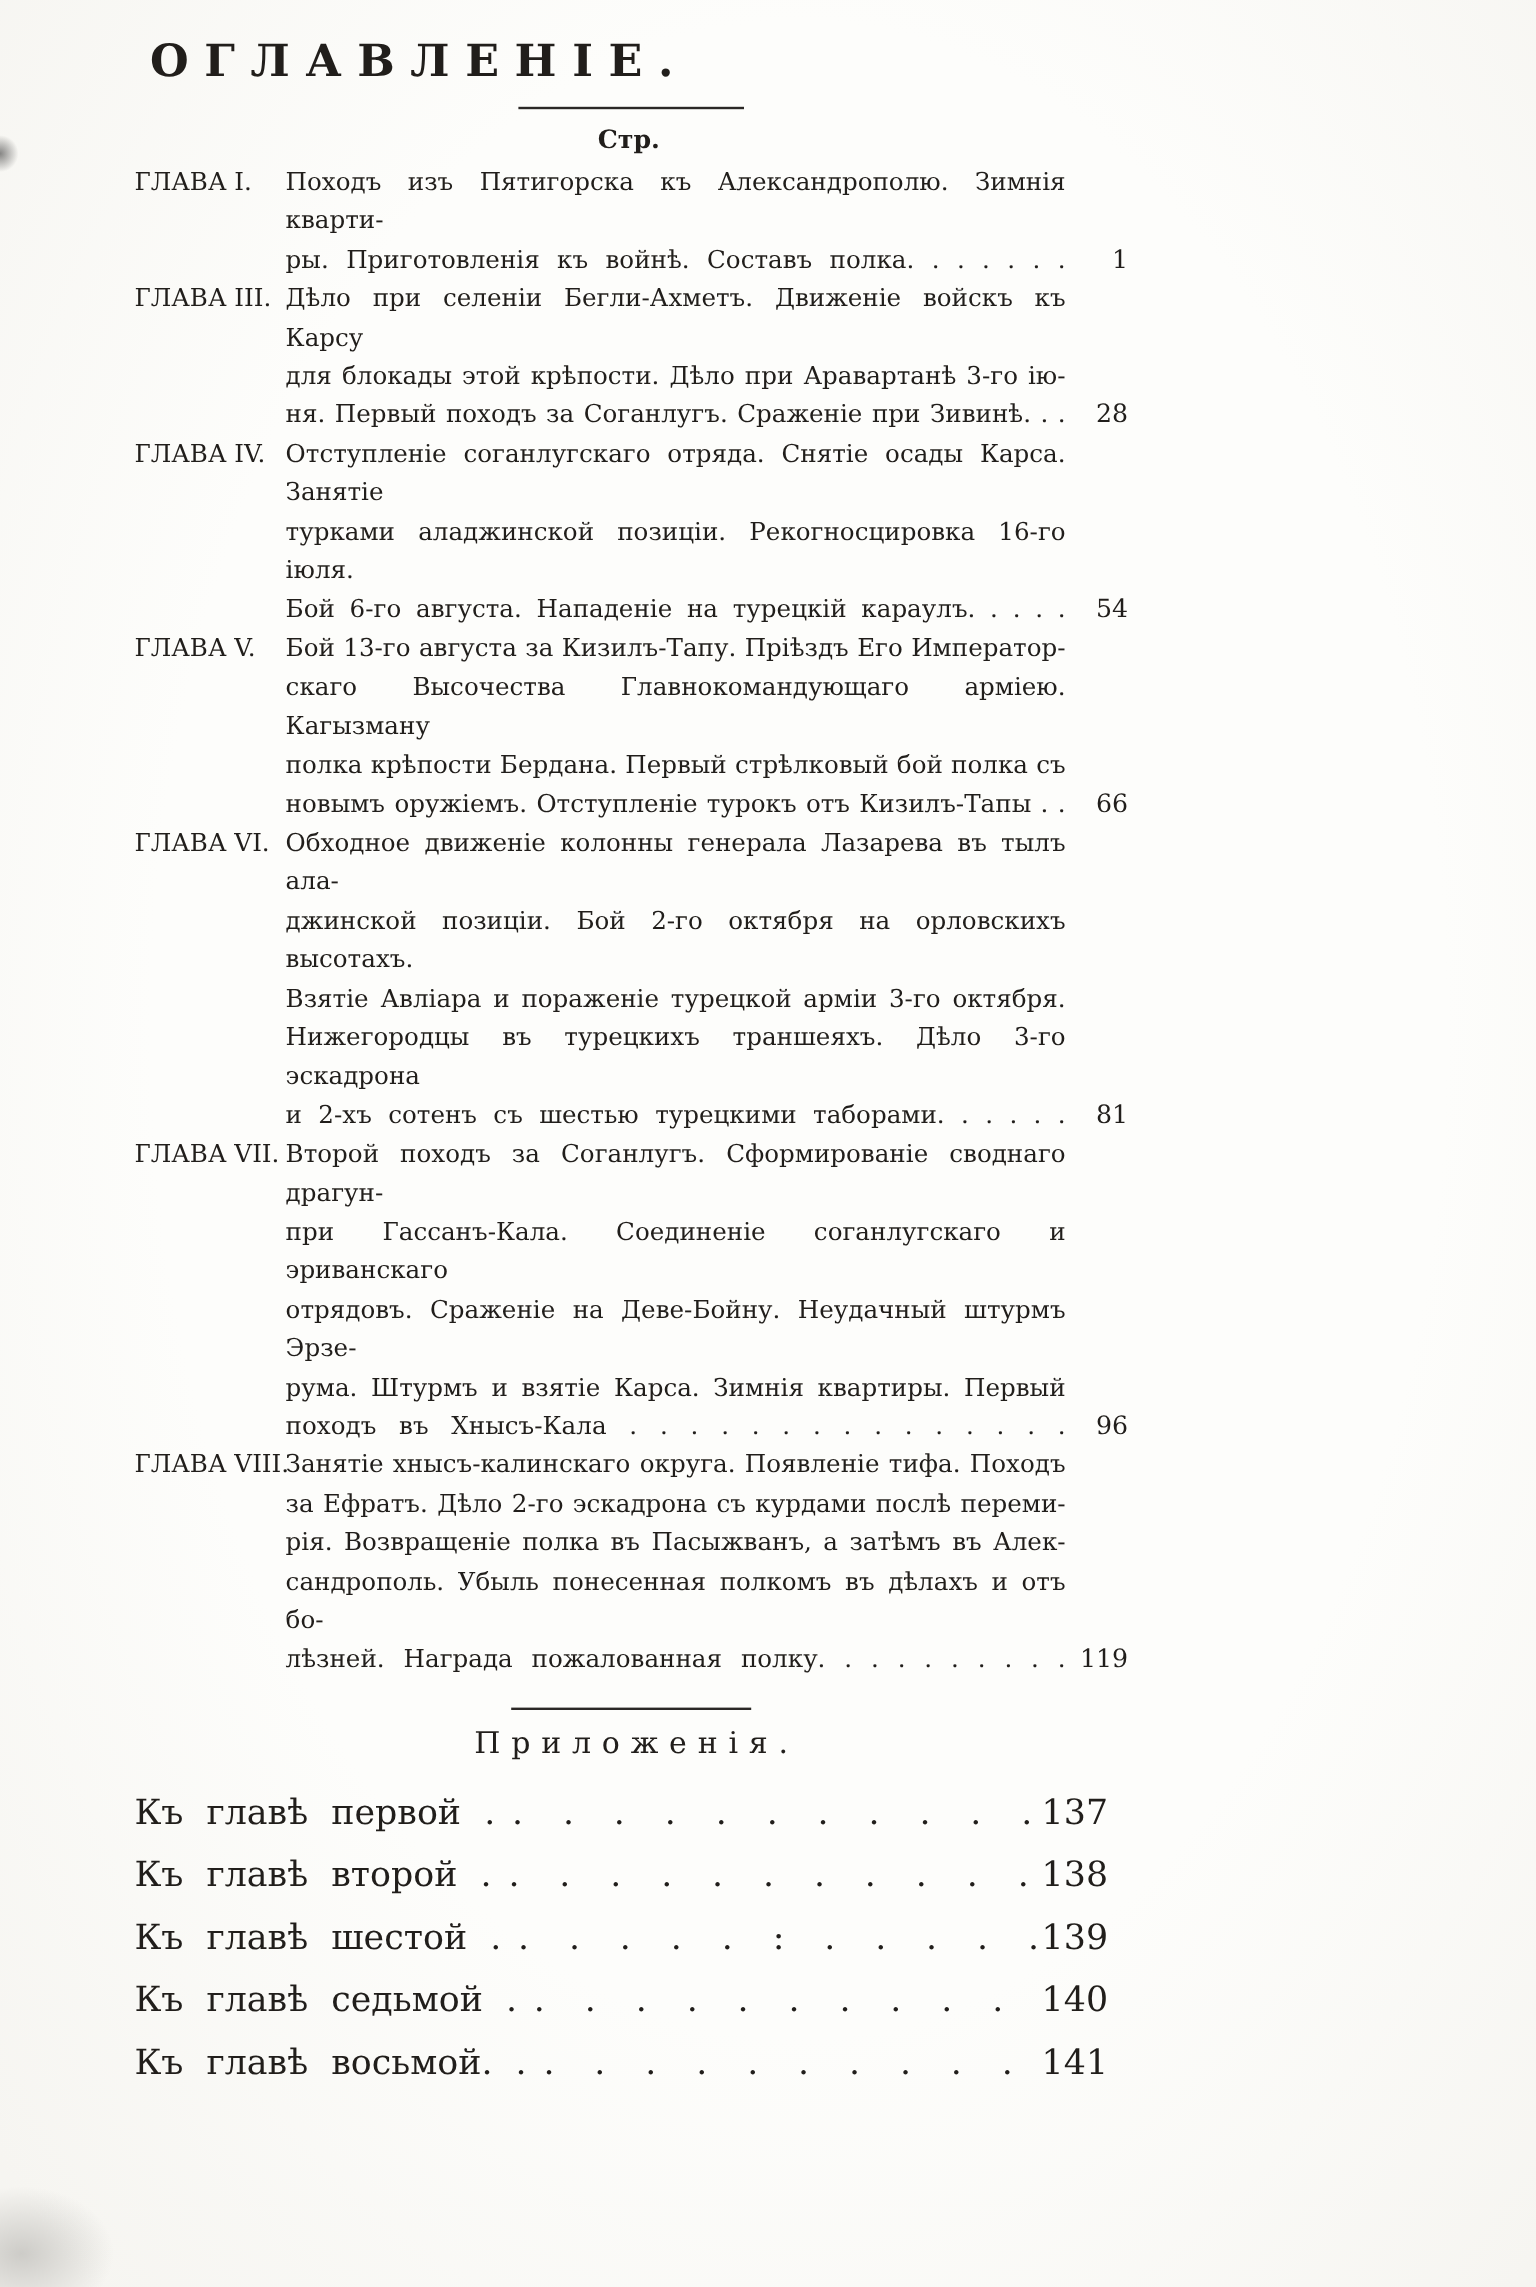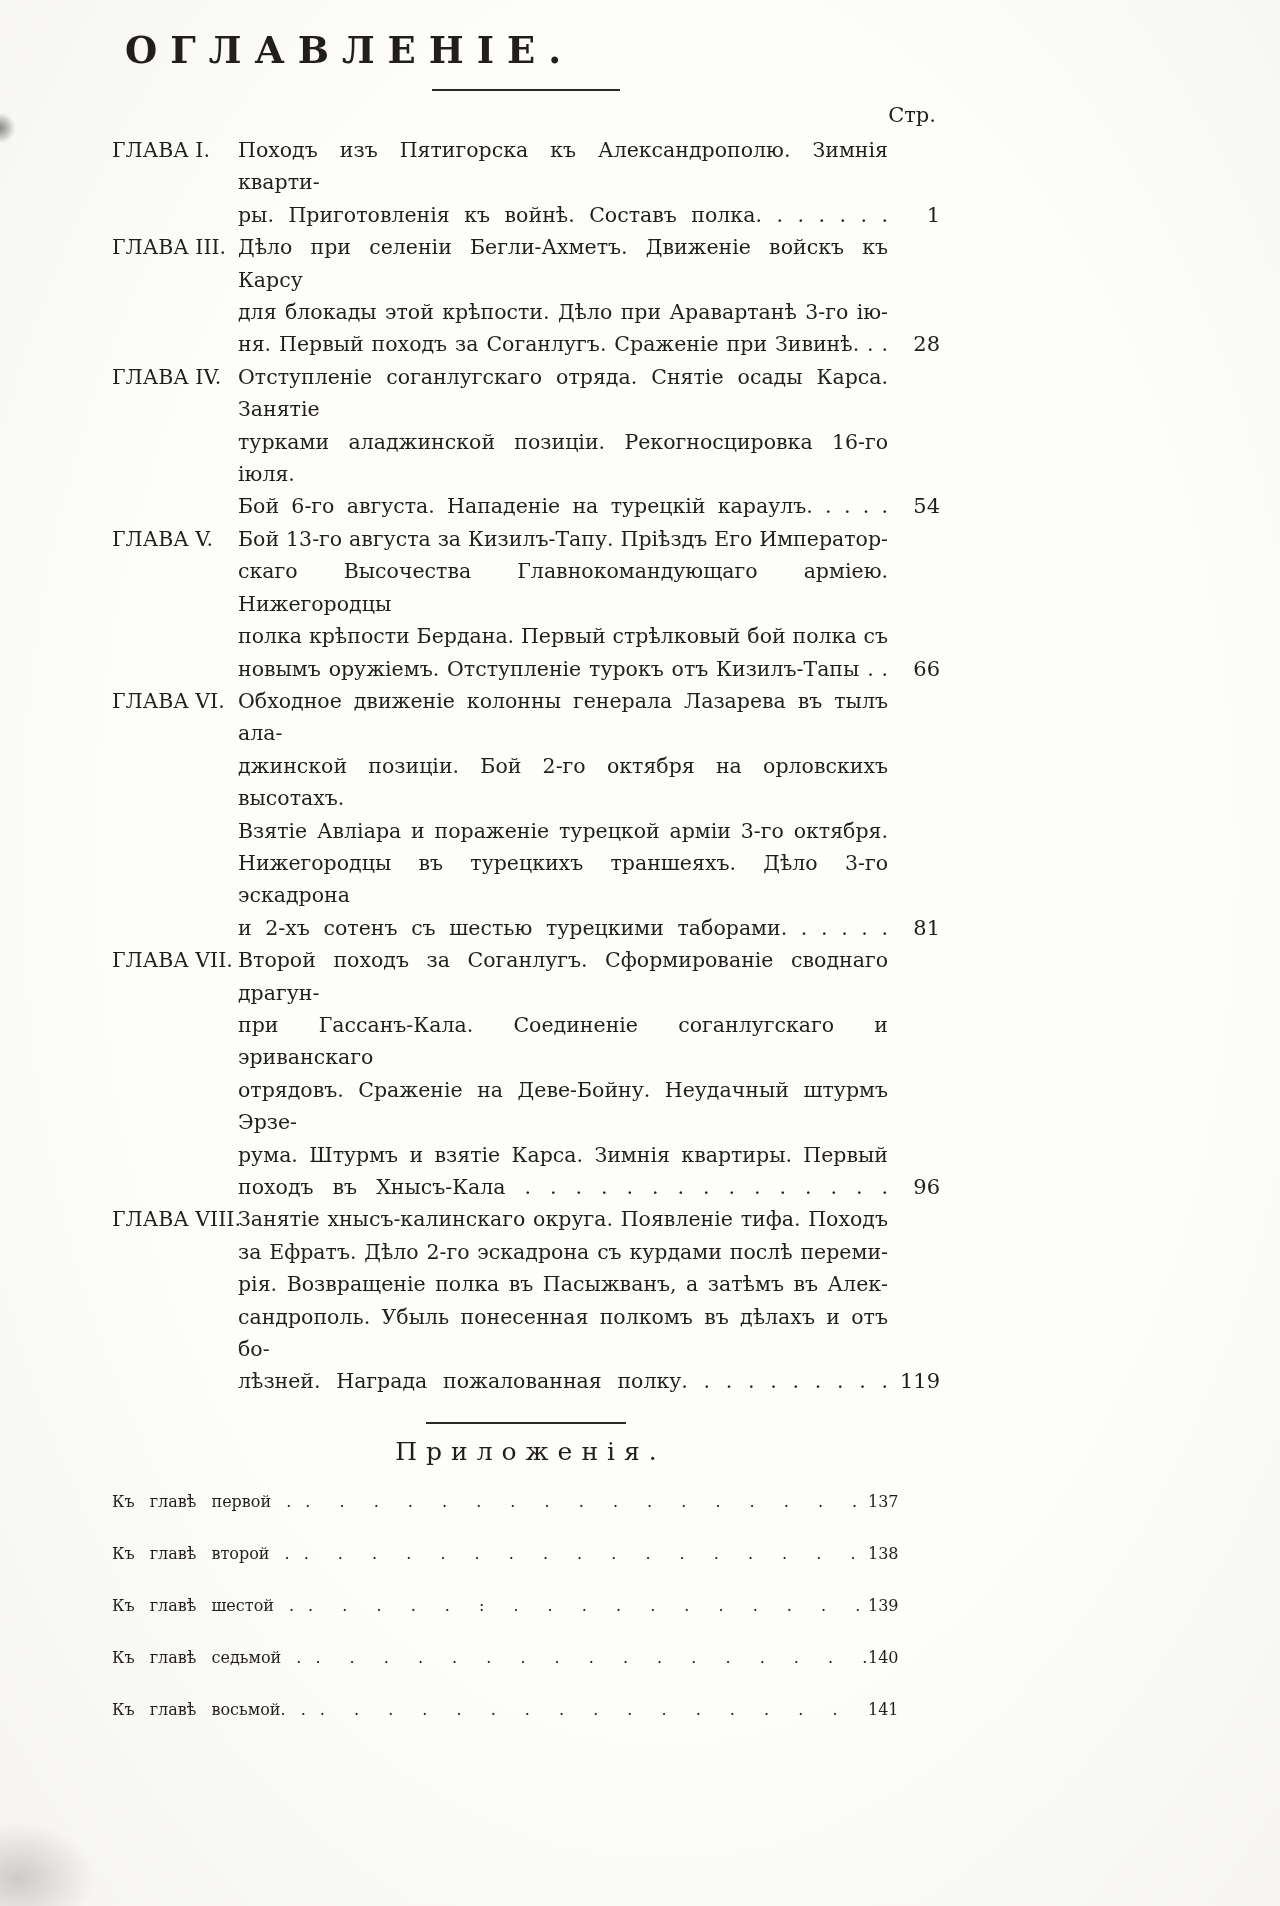--- a/index.html
+++ b/index.html
@@ -24,25 +24,25 @@
     letter-spacing:13px;
     text-indent:13px;
     margin-top:28px;
     white-space:nowrap;
   }
   .title-rule{
     width:188px; height:2px; background:#2b2826;
     margin:17px auto 0;
   }
   .str-header{
-    text-align:right;
+    text-align:center;
     font-size:21px;
     margin-top:12px;
     padding-right:4px;
-    font-weight:normal;
+    font-weight:bold;
   }
 
   .chapters{ margin-top:7px; }
   .chapter{
     display:grid;
     grid-template-columns:126px 1fr 52px;
     font-size:20.5px;
     line-height:32.4px;
   }
   .ch-label{ white-space:nowrap; }
@@ -69,21 +69,21 @@
     text-indent:9px;
     margin-top:13px;
     white-space:nowrap;
   }
   .appendix{ margin-top:26px; }
   .app-row{
     display:grid;
     grid-template-columns:auto 1fr 72px;
     align-items:baseline;
     height:52px;
-    font-size:16px;
+    font-size:29px;
   }
   .app-label{ white-space:nowrap; word-spacing:10px; }
   .app-leader{
     overflow:hidden;
     white-space:nowrap;
     word-spacing:24px;
     padding-left:14px;
   }
   .app-page{ text-align:left; }
 </style>
@@ -125,21 +125,21 @@
           <div class="line">турками аладжинской позиціи. Рекогносцировка 16-го іюля.</div>
           <div class="line">Бой 6-го августа. Нападеніе на турецкій караулъ. . . . .</div>
         </div>
     <div class="ch-page">54</div>
   </div>
 
   <div class="chapter">
     <div class="ch-label">ГЛАВА V.</div>
     <div class="ch-body">
           <div class="line">Бой 13-го августа за Кизилъ-Тапу. Пріѣздъ Его Император-</div>
-          <div class="line">скаго Высочества Главнокомандующаго арміею. Нижегородцы</div>
+          <div class="line">скаго Высочества Главнокомандующаго арміею. Кагызману</div>
           <div class="line">полка крѣпости Бердана. Первый стрѣлковый бой полка съ</div>
           <div class="line">новымъ оружіемъ. Отступленіе турокъ отъ Кизилъ-Тапы . .</div>
         </div>
     <div class="ch-page">66</div>
   </div>
 
   <div class="chapter">
     <div class="ch-label">ГЛАВА VI.</div>
     <div class="ch-body">
           <div class="line">Обходное движеніе колонны генерала Лазарева въ тылъ ала-</div>

